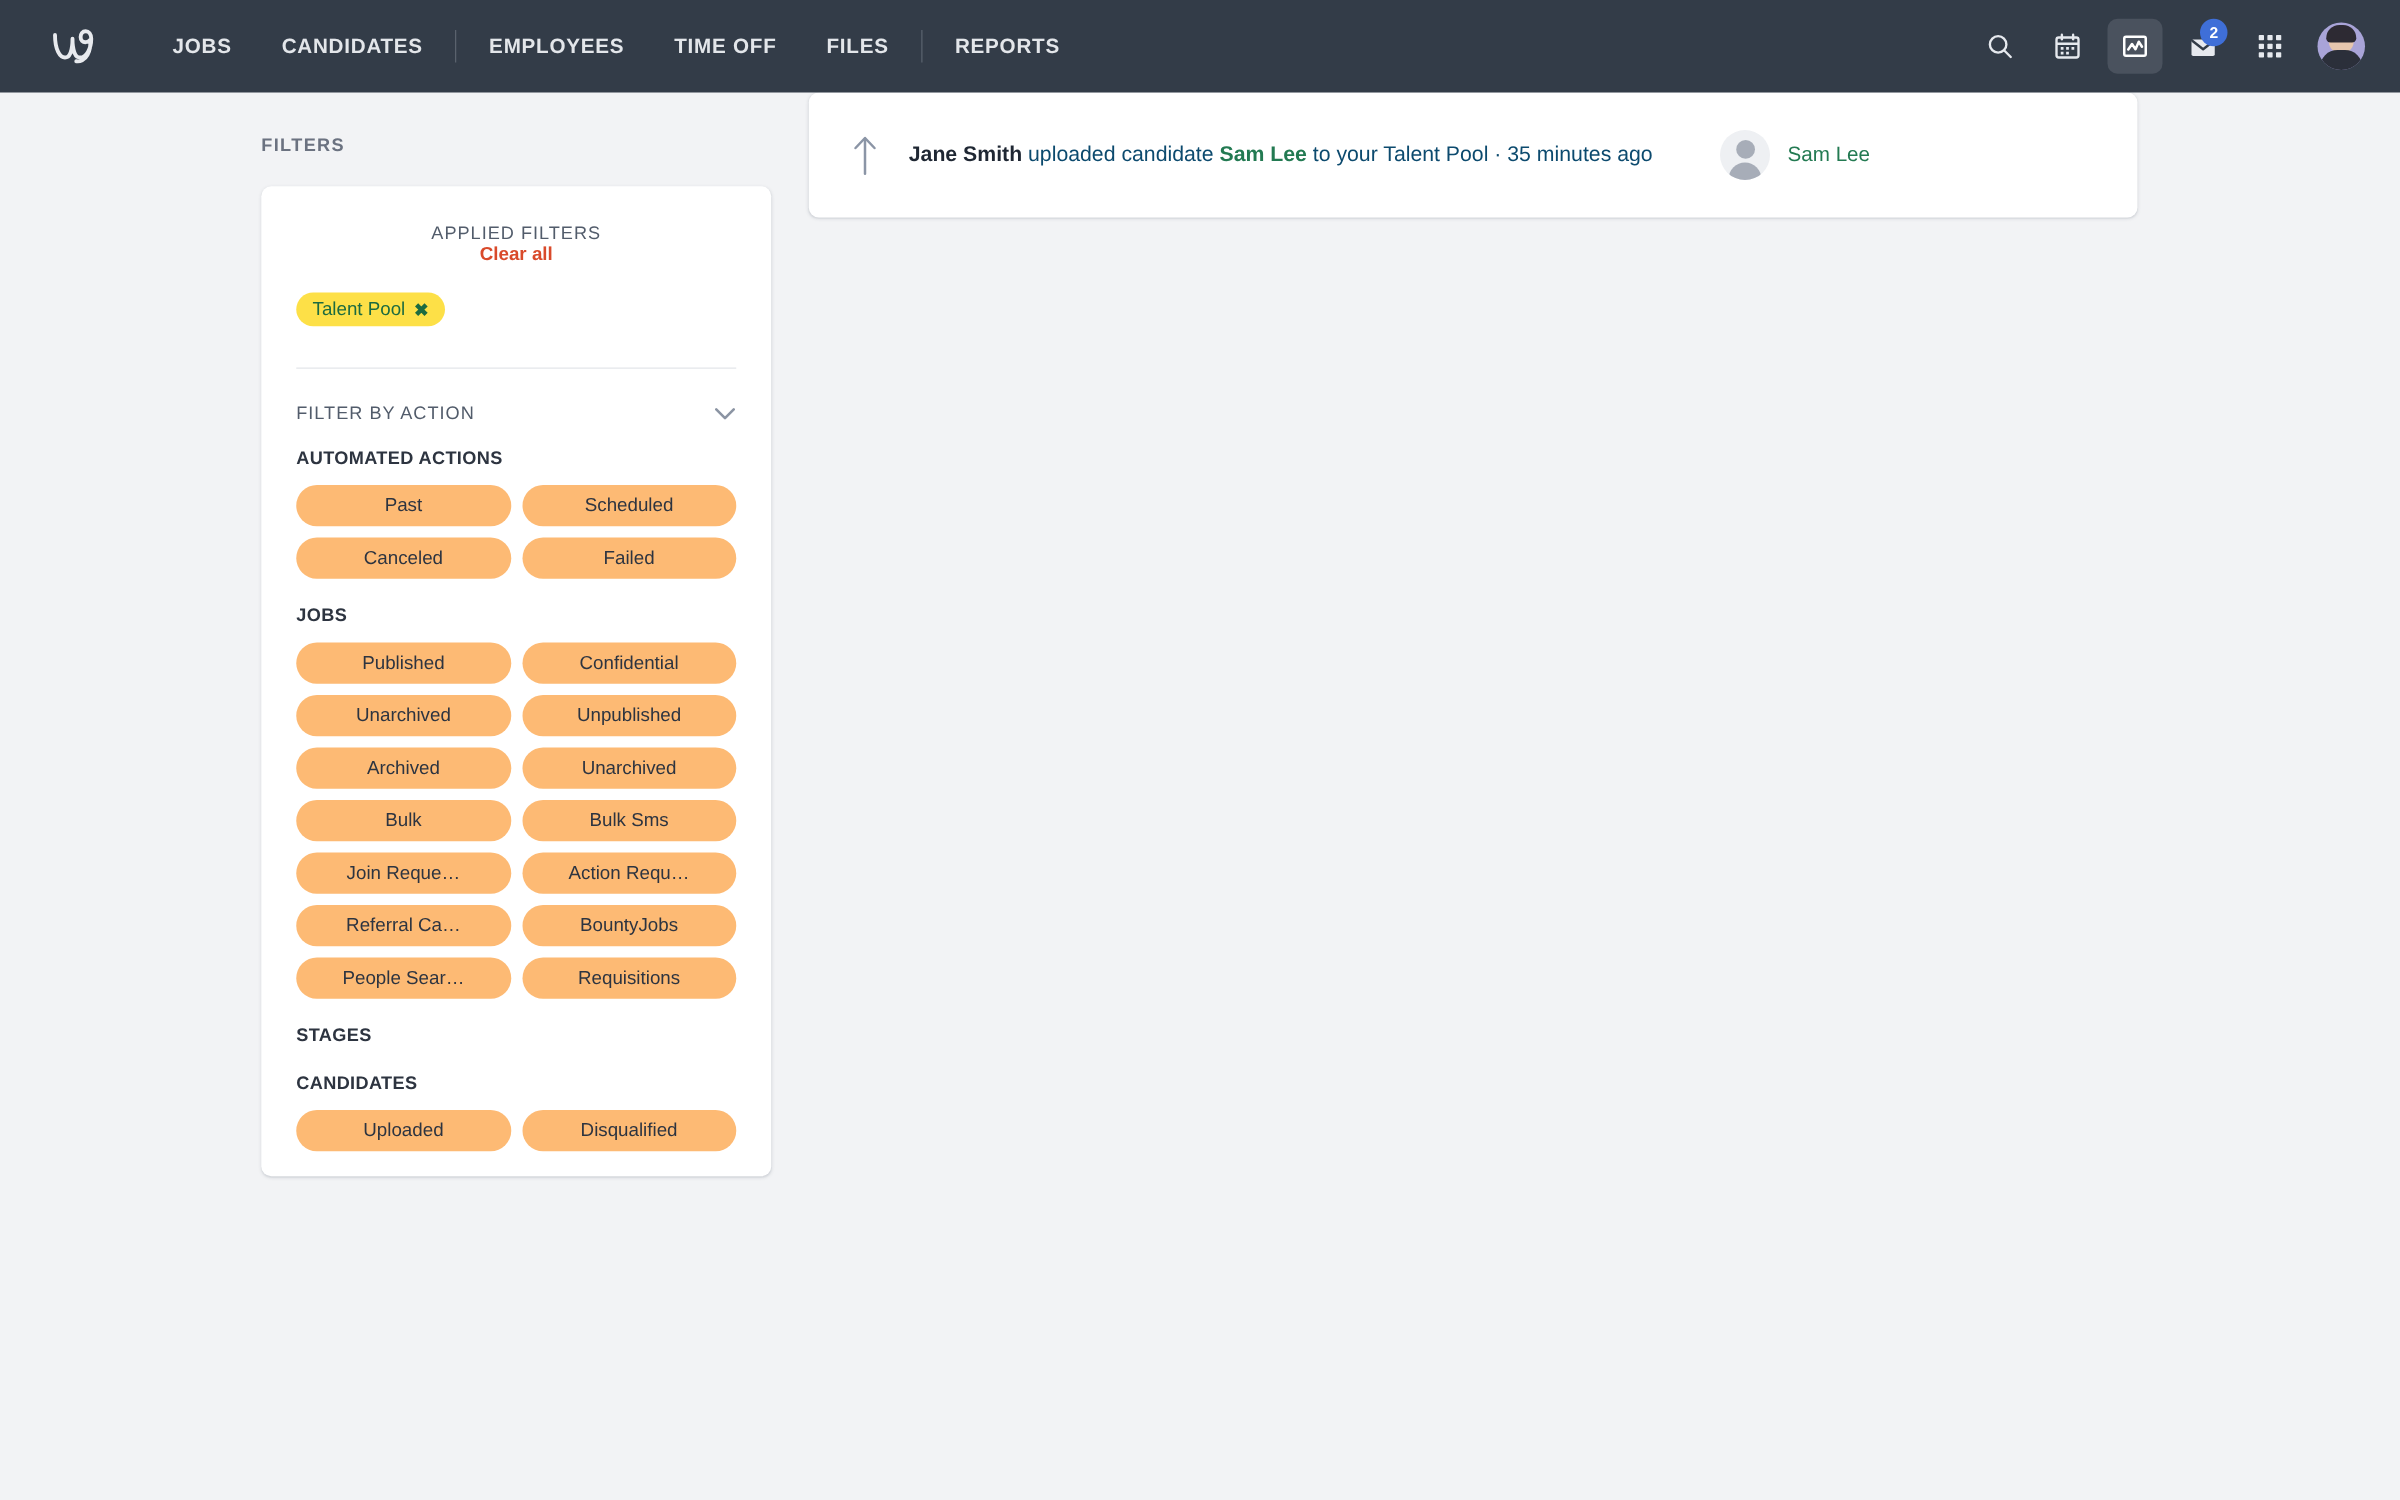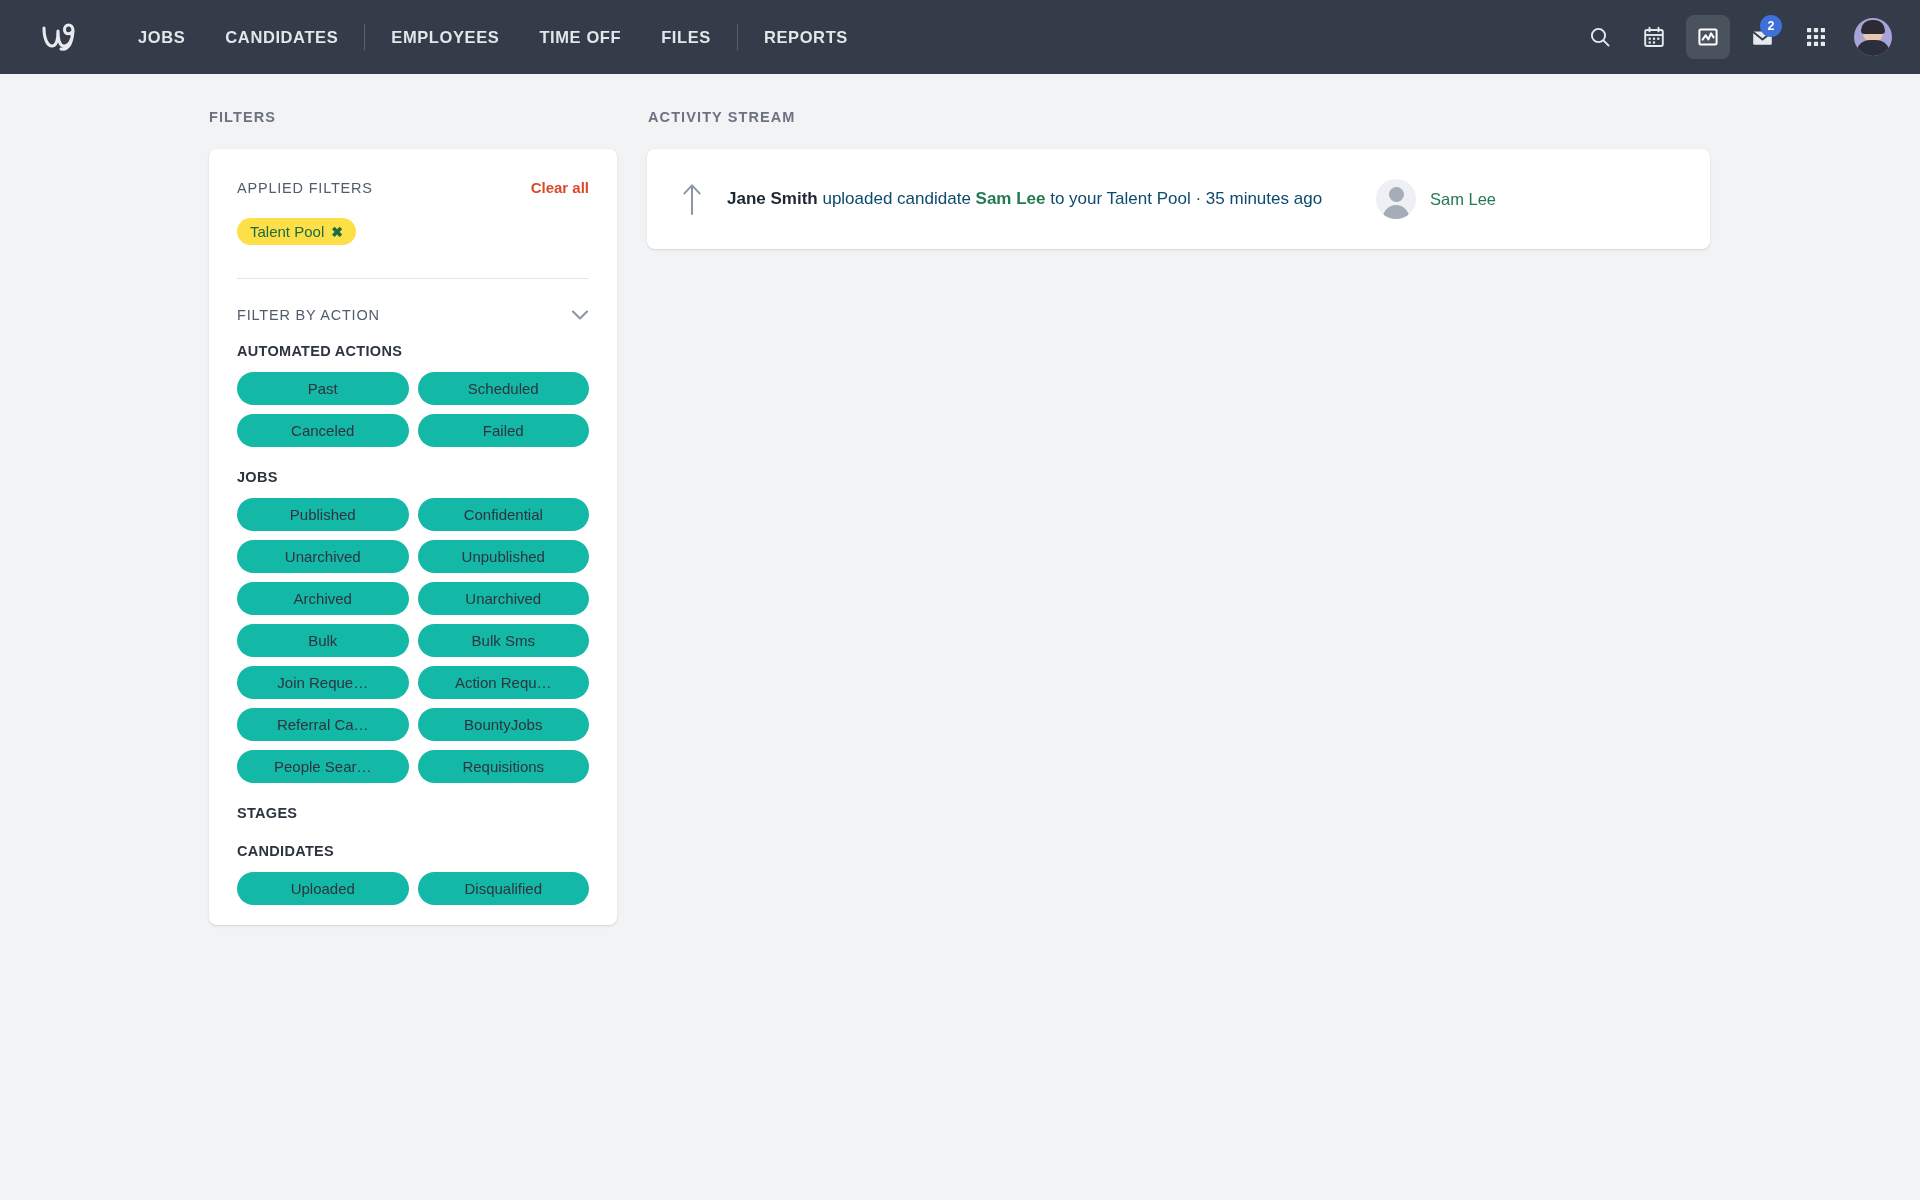--- a/index.html
+++ b/index.html
@@ -75,20 +75,21 @@
   .card {
     background: #ffffff; border-radius: 8px;
     box-shadow: 0 1px 3px rgba(25,35,60,0.10), 0 1px 1px rgba(25,35,60,0.05);
   }
 
   
   .filter-card { padding: 30px 28px 20px 28px; }
   .applied-row {
     display: flex; align-items: center; justify-content: space-between;
     margin-bottom: 22px;
+    flex-direction: column;
   }
   .applied-label {
     font-size: 14.5px; font-weight: 400; color: #525c6b;
     letter-spacing: 0.8px; text-transform: uppercase;
   }
   .clear-all {
     font-size: 15px; font-weight: 700; color: #d94a2b; cursor: pointer;
   }
   .applied-chips { display: flex; flex-wrap: wrap; gap: 8px; }
   .chip-green {
@@ -114,21 +115,21 @@
     font-size: 14.5px; font-weight: 700; color: #2d3440;
     letter-spacing: 0.3px; text-transform: uppercase;
     margin: 22px 0 13px 0;
   }
   .group-title.first { margin-top: 16px; }
   .chip-grid {
     display: grid; grid-template-columns: 1fr 1fr;
     gap: 9px 9px;
   }
   .chip {
-    background: #14b8a6; color: #2d3440;
+    background: #fdba74; color: #2d3440;
     border-radius: 17px; height: 33px; line-height: 33px;
     font-size: 15px; text-align: center; cursor: pointer;
     overflow: hidden; white-space: nowrap; text-overflow: ellipsis;
     padding: 0 10px;
   }
 
   
   .activity-card {
     padding: 30px 34px;
     display: flex; align-items: center;
@@ -300,21 +301,20 @@
       <div class="group-title">CANDIDATES</div>
       <div class="chip-grid">
         <div class="chip">Uploaded</div>
         <div class="chip">Disqualified</div>
       </div>
 
     </div>
   </div>
 
   <div class="col-stream">
-    <div class="section-title">ACTIVITY STREAM</div>
 
     <div class="card activity-card">
 
       <div class="arrow-icon">
         <svg width="22" height="34" viewBox="0 0 22 34" fill="none">
           <line x1="11" y1="32" x2="11" y2="4" stroke="#8b95a6" stroke-width="2" stroke-linecap="round"></line>
           <polyline points="3.4,11.4 11,3.4 18.6,11.4" stroke="#8b95a6" stroke-width="2" stroke-linecap="round" stroke-linejoin="round" fill="none"></polyline>
         </svg>
       </div>
 

